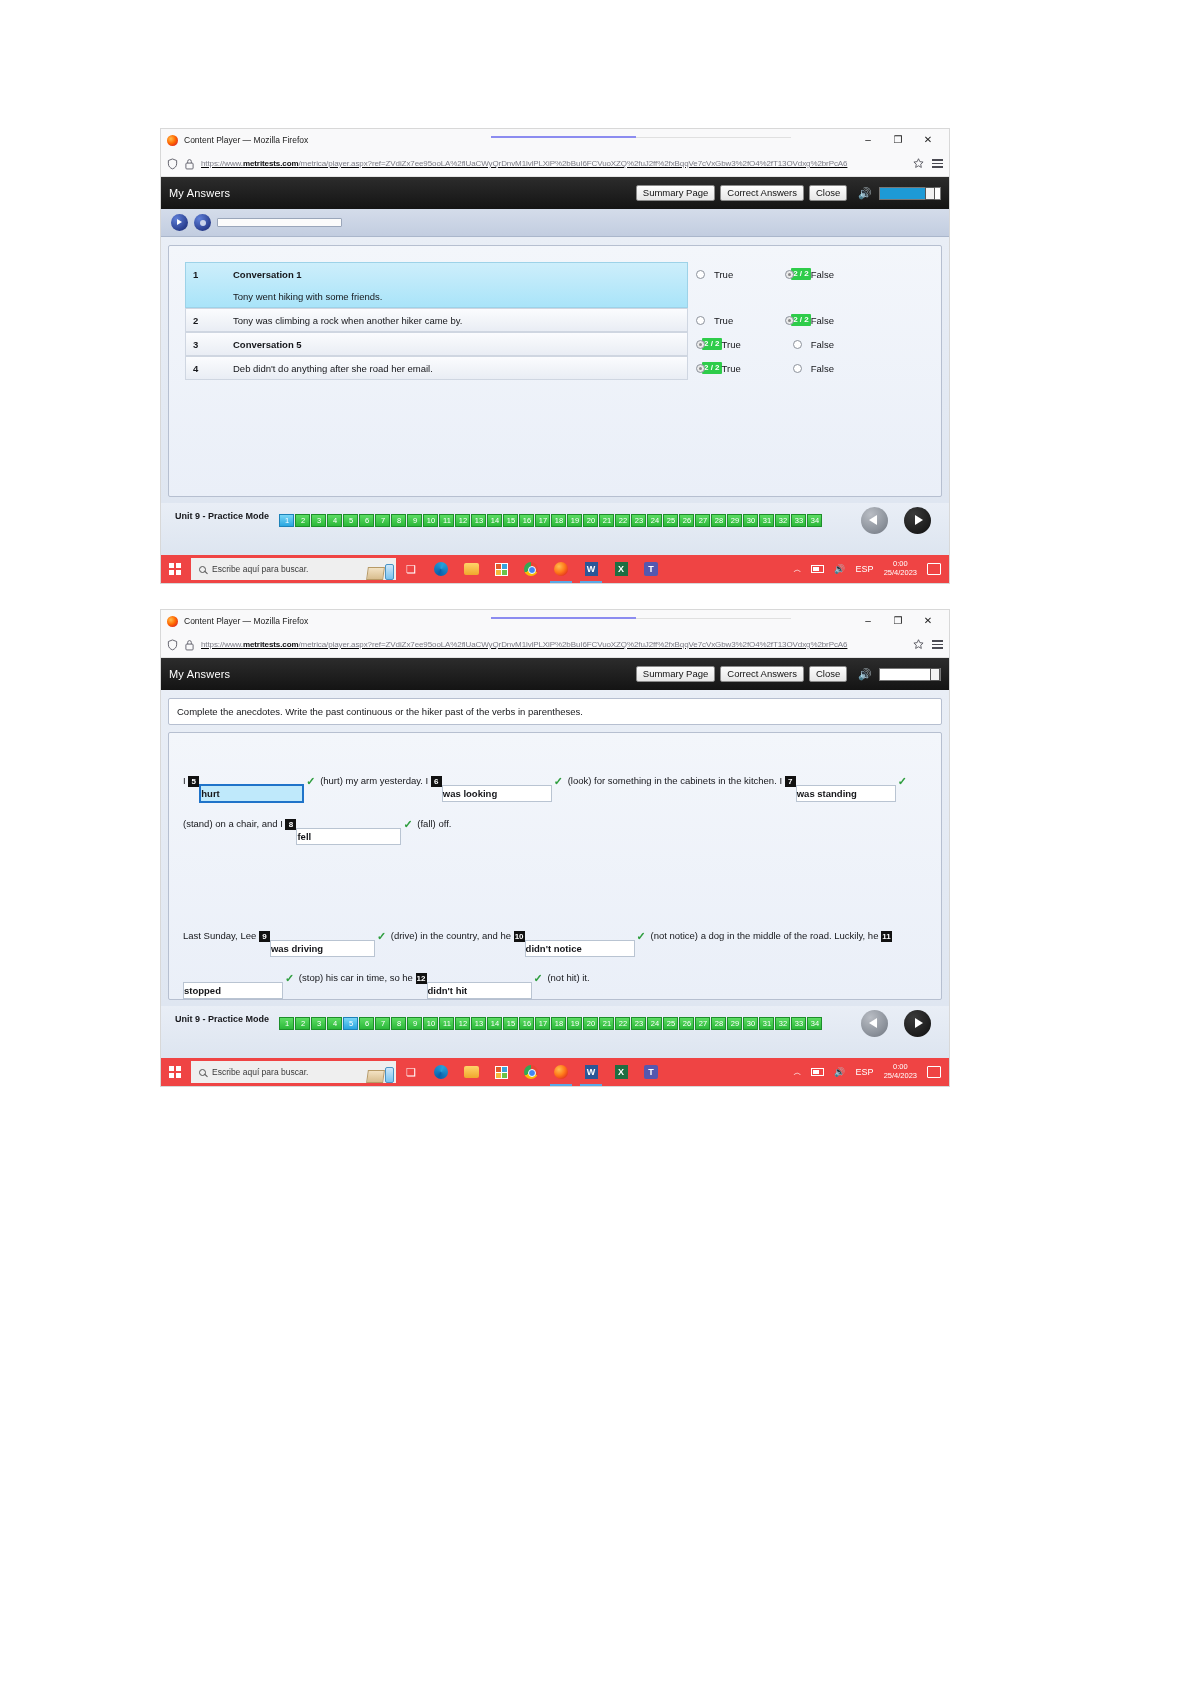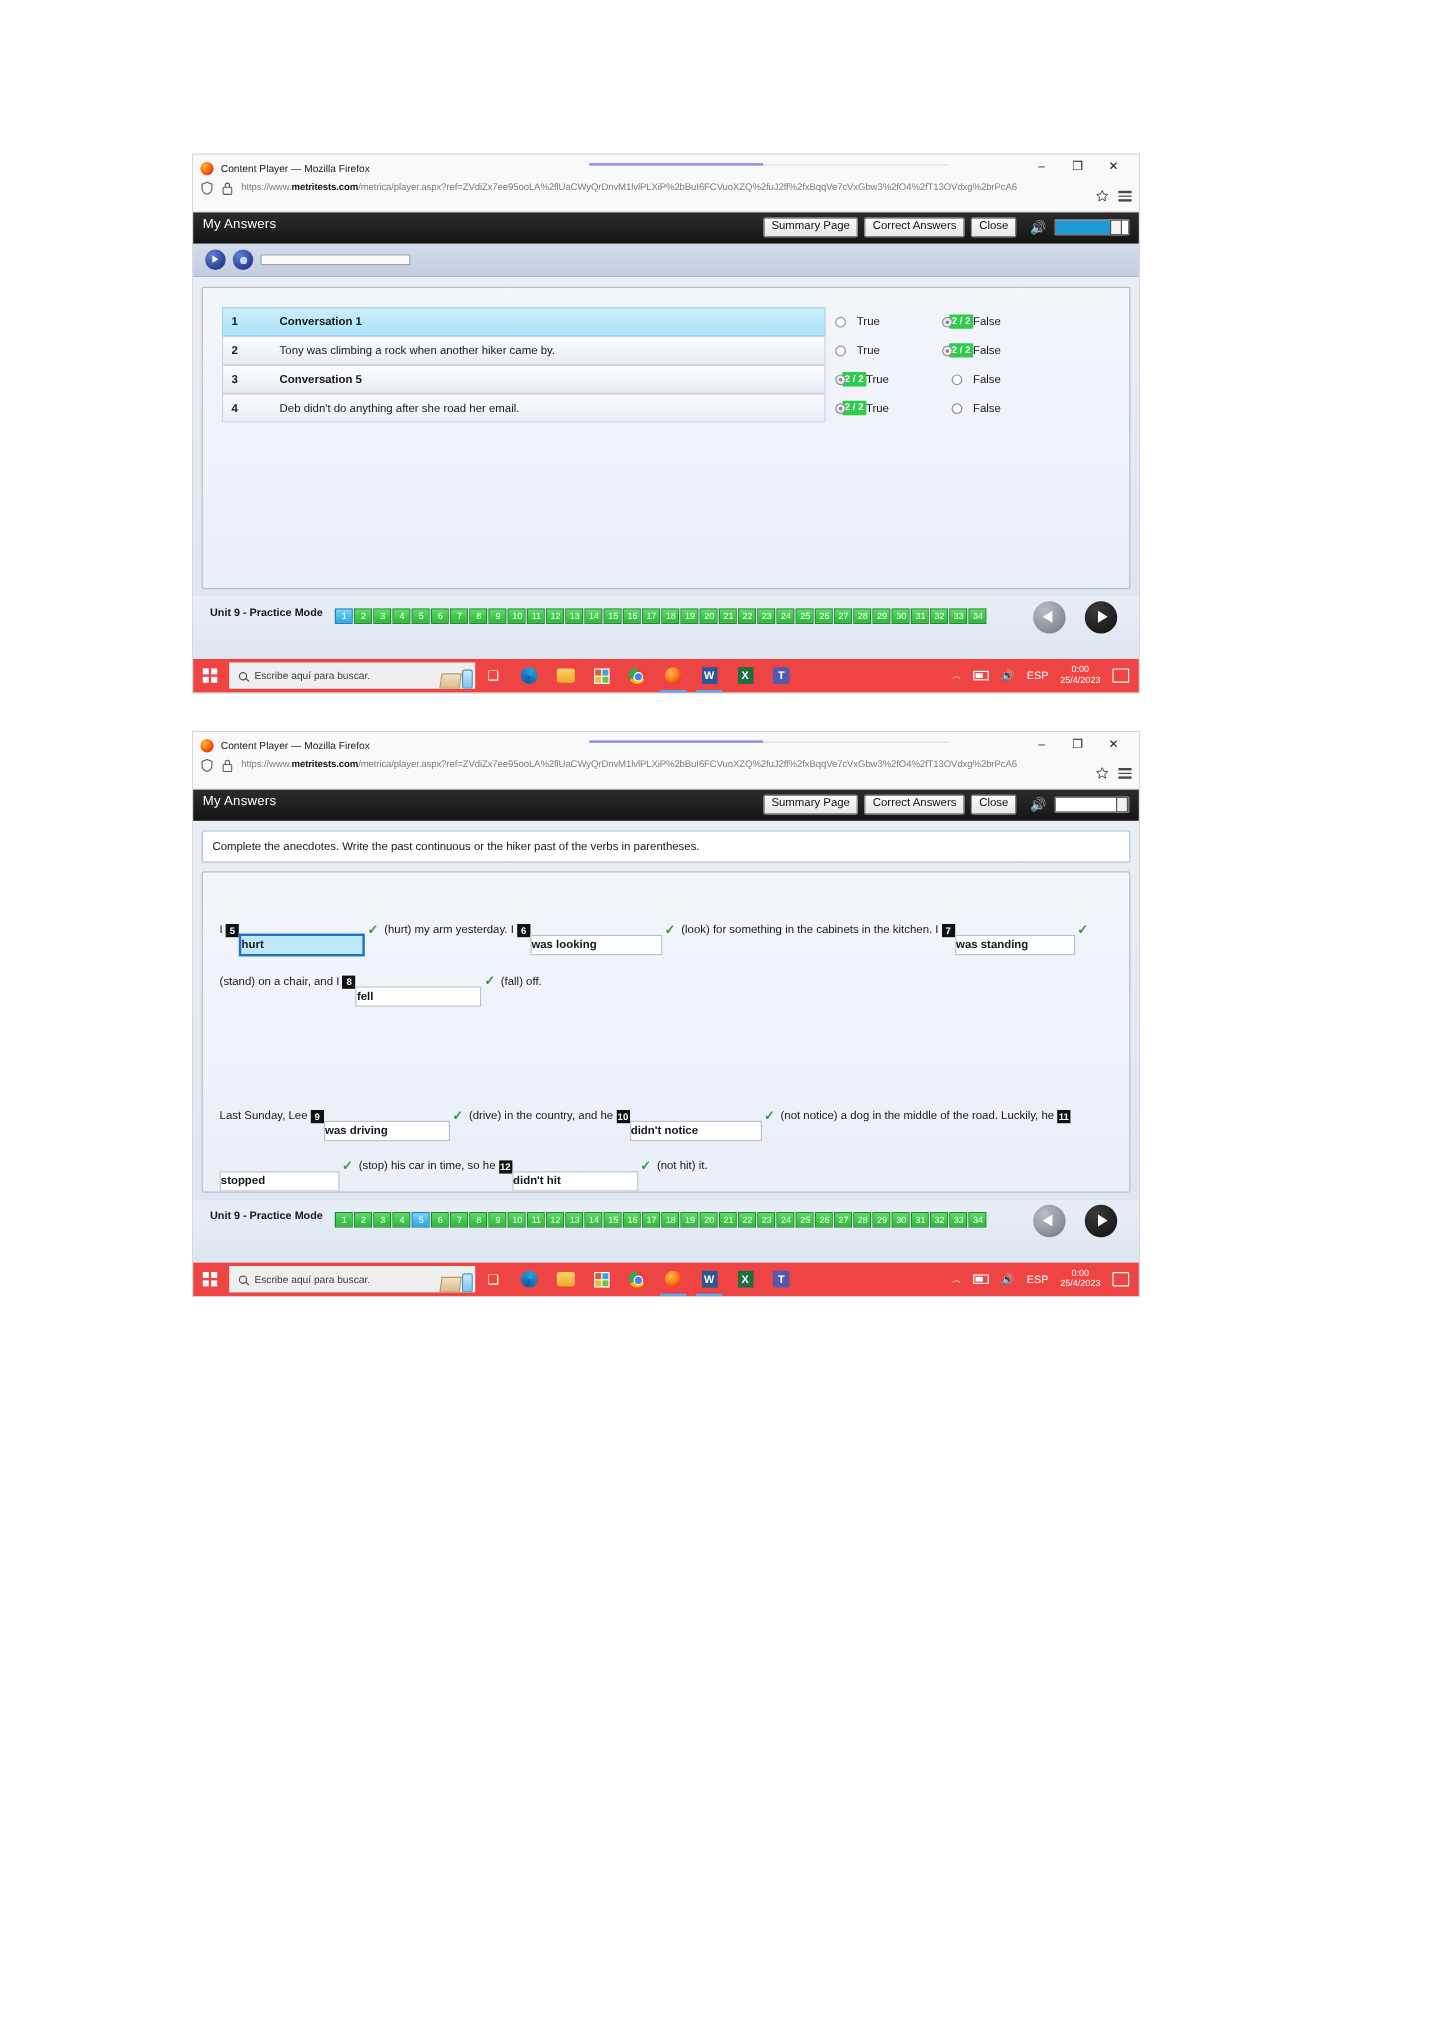--- a/index.html
+++ b/index.html
@@ -50,43 +50,44 @@
   .wbtns { margin-left:auto; display:flex; gap:0px; }
   .wbtn {
     width:30px; height:20px; display:flex; align-items:center; justify-content:center;
     font-size:10px; color:#222; line-height:1;
   }
 
   
   .navbar {
     height:26px;
     background:#f9f9fa;
-    display:flex; 
+    display:flex; align-items:center;
     padding:0 6px; gap:7px;
     border-bottom:1px solid #e4e4e4;
+    text-decoration:underline;
   }
   .nav-ico { flex:none; color:#5b5b66; }
   .urlbox {
     flex:1; min-width:0;
     font-size:8px; color:#6b6b74;
     white-space:nowrap; overflow:hidden;
     letter-spacing:-0.1px;
   }
   .urlbox b { color:#121214; font-weight:bold; }
   .urlbox .dim { color:#7c7c86; }
   .nav-right { display:flex; align-items:center; gap:8px; flex:none; }
   .hamburger { display:flex; flex-direction:column; gap:2px; }
   .hamburger i { display:block; width:11px; height:1.5px; background:#4a4a52; }
 
   
   .appbar {
     height:26px;
     background:linear-gradient(#2c2c2c,#141414);
-    display:flex; align-items:flex-start;
-    padding:4px 8px;
+    display:flex; align-items:center;
+    padding:16px 8px;
     position:relative;
   }
   .appbar-title {
     color:#ffffff; font-size:11px; letter-spacing:.2px;
   }
   .appbar-right { margin-left:auto; display:flex; align-items:center; gap:5px; }
   .hbtn {
     background:linear-gradient(#fdfdfd,#e6e6e6);
     border:1px solid #8a8a8a;
     border-radius:2px;
@@ -356,20 +357,21 @@
 
     <div class="content">
       <div class="panel panel-1">
         <div id="qlist">
             <div class="qrow">
               <div class="qleft hl">
                 <div class="qline">
                   <span class="qnum">1</span>
                   <span class="qtxt bold">Conversation 1</span>
                 </div>
+                <div class="qsub">Tony went hiking with some friends.</div>
               </div>
               <div class="qright" style="align-self: flex-start; padding-top: 6px;">
                 <span class="radio"></span>
                 <span class="opt-label">True</span>
                 <span class="gap"></span>
                 <span class="radio sel"></span>
                 <span class="score">2 / 2</span>
                 <span class="opt-label" style="margin-left: 0px;">False</span>
               </div>
             </div>

